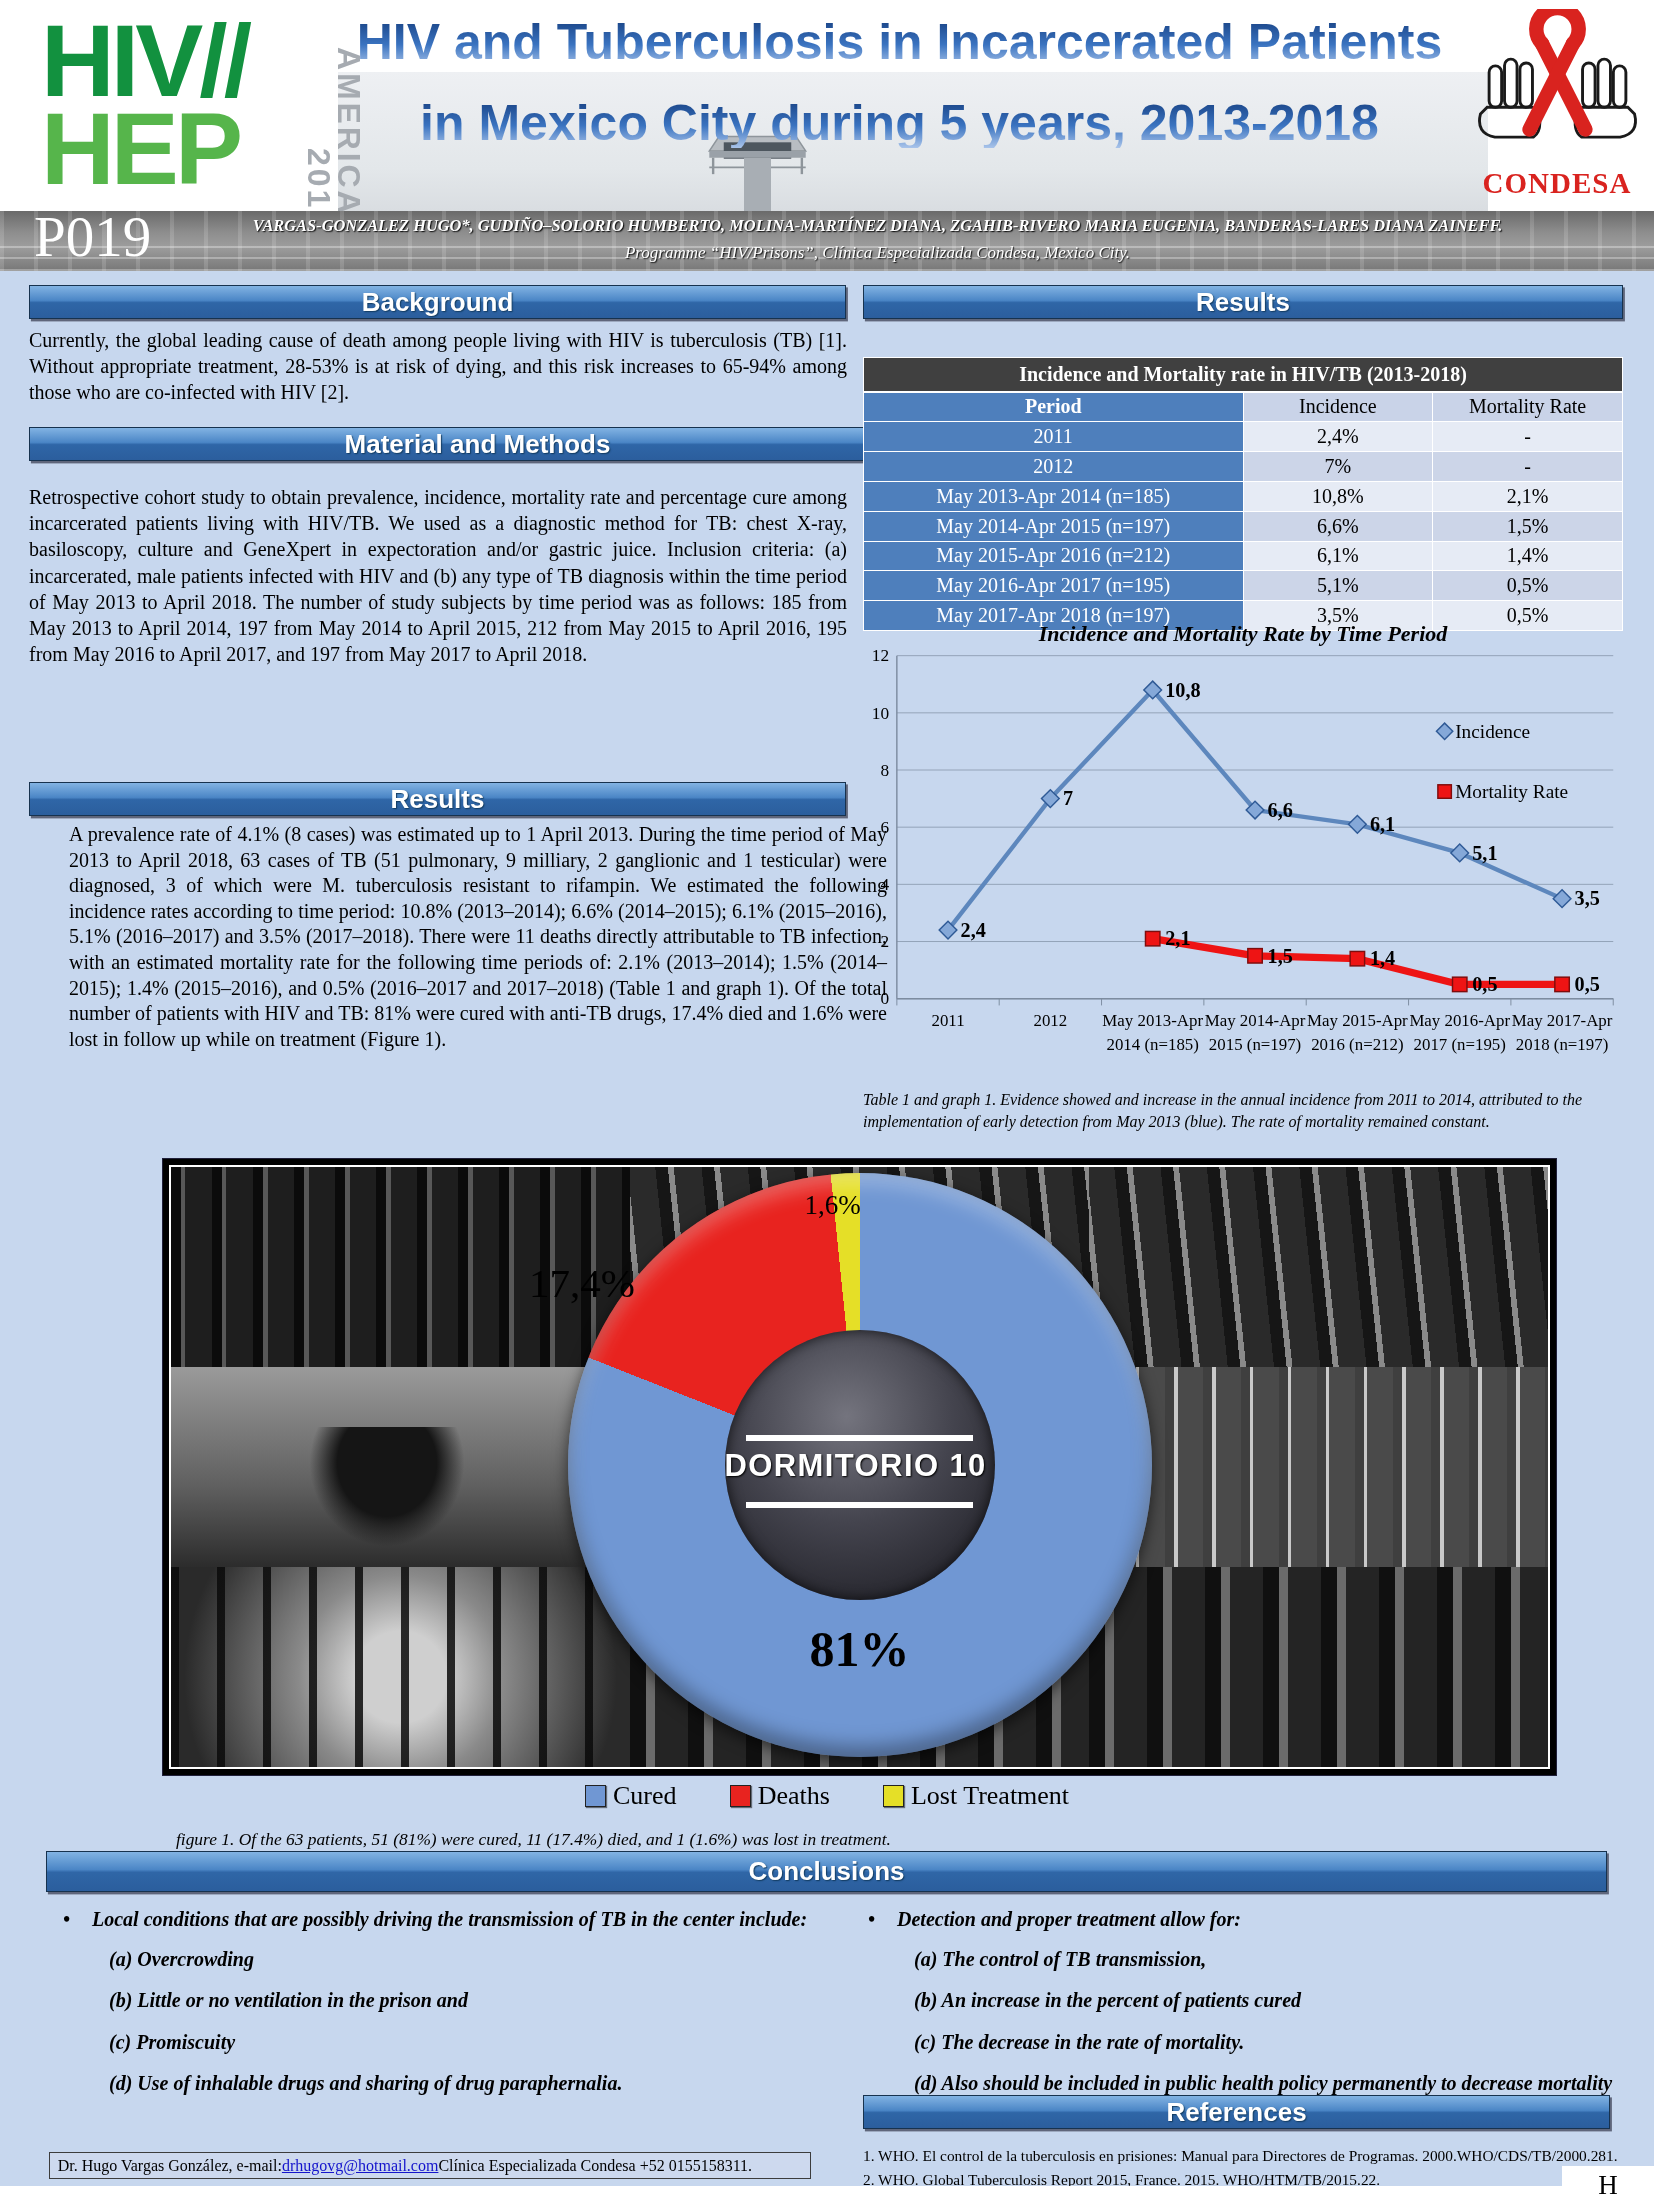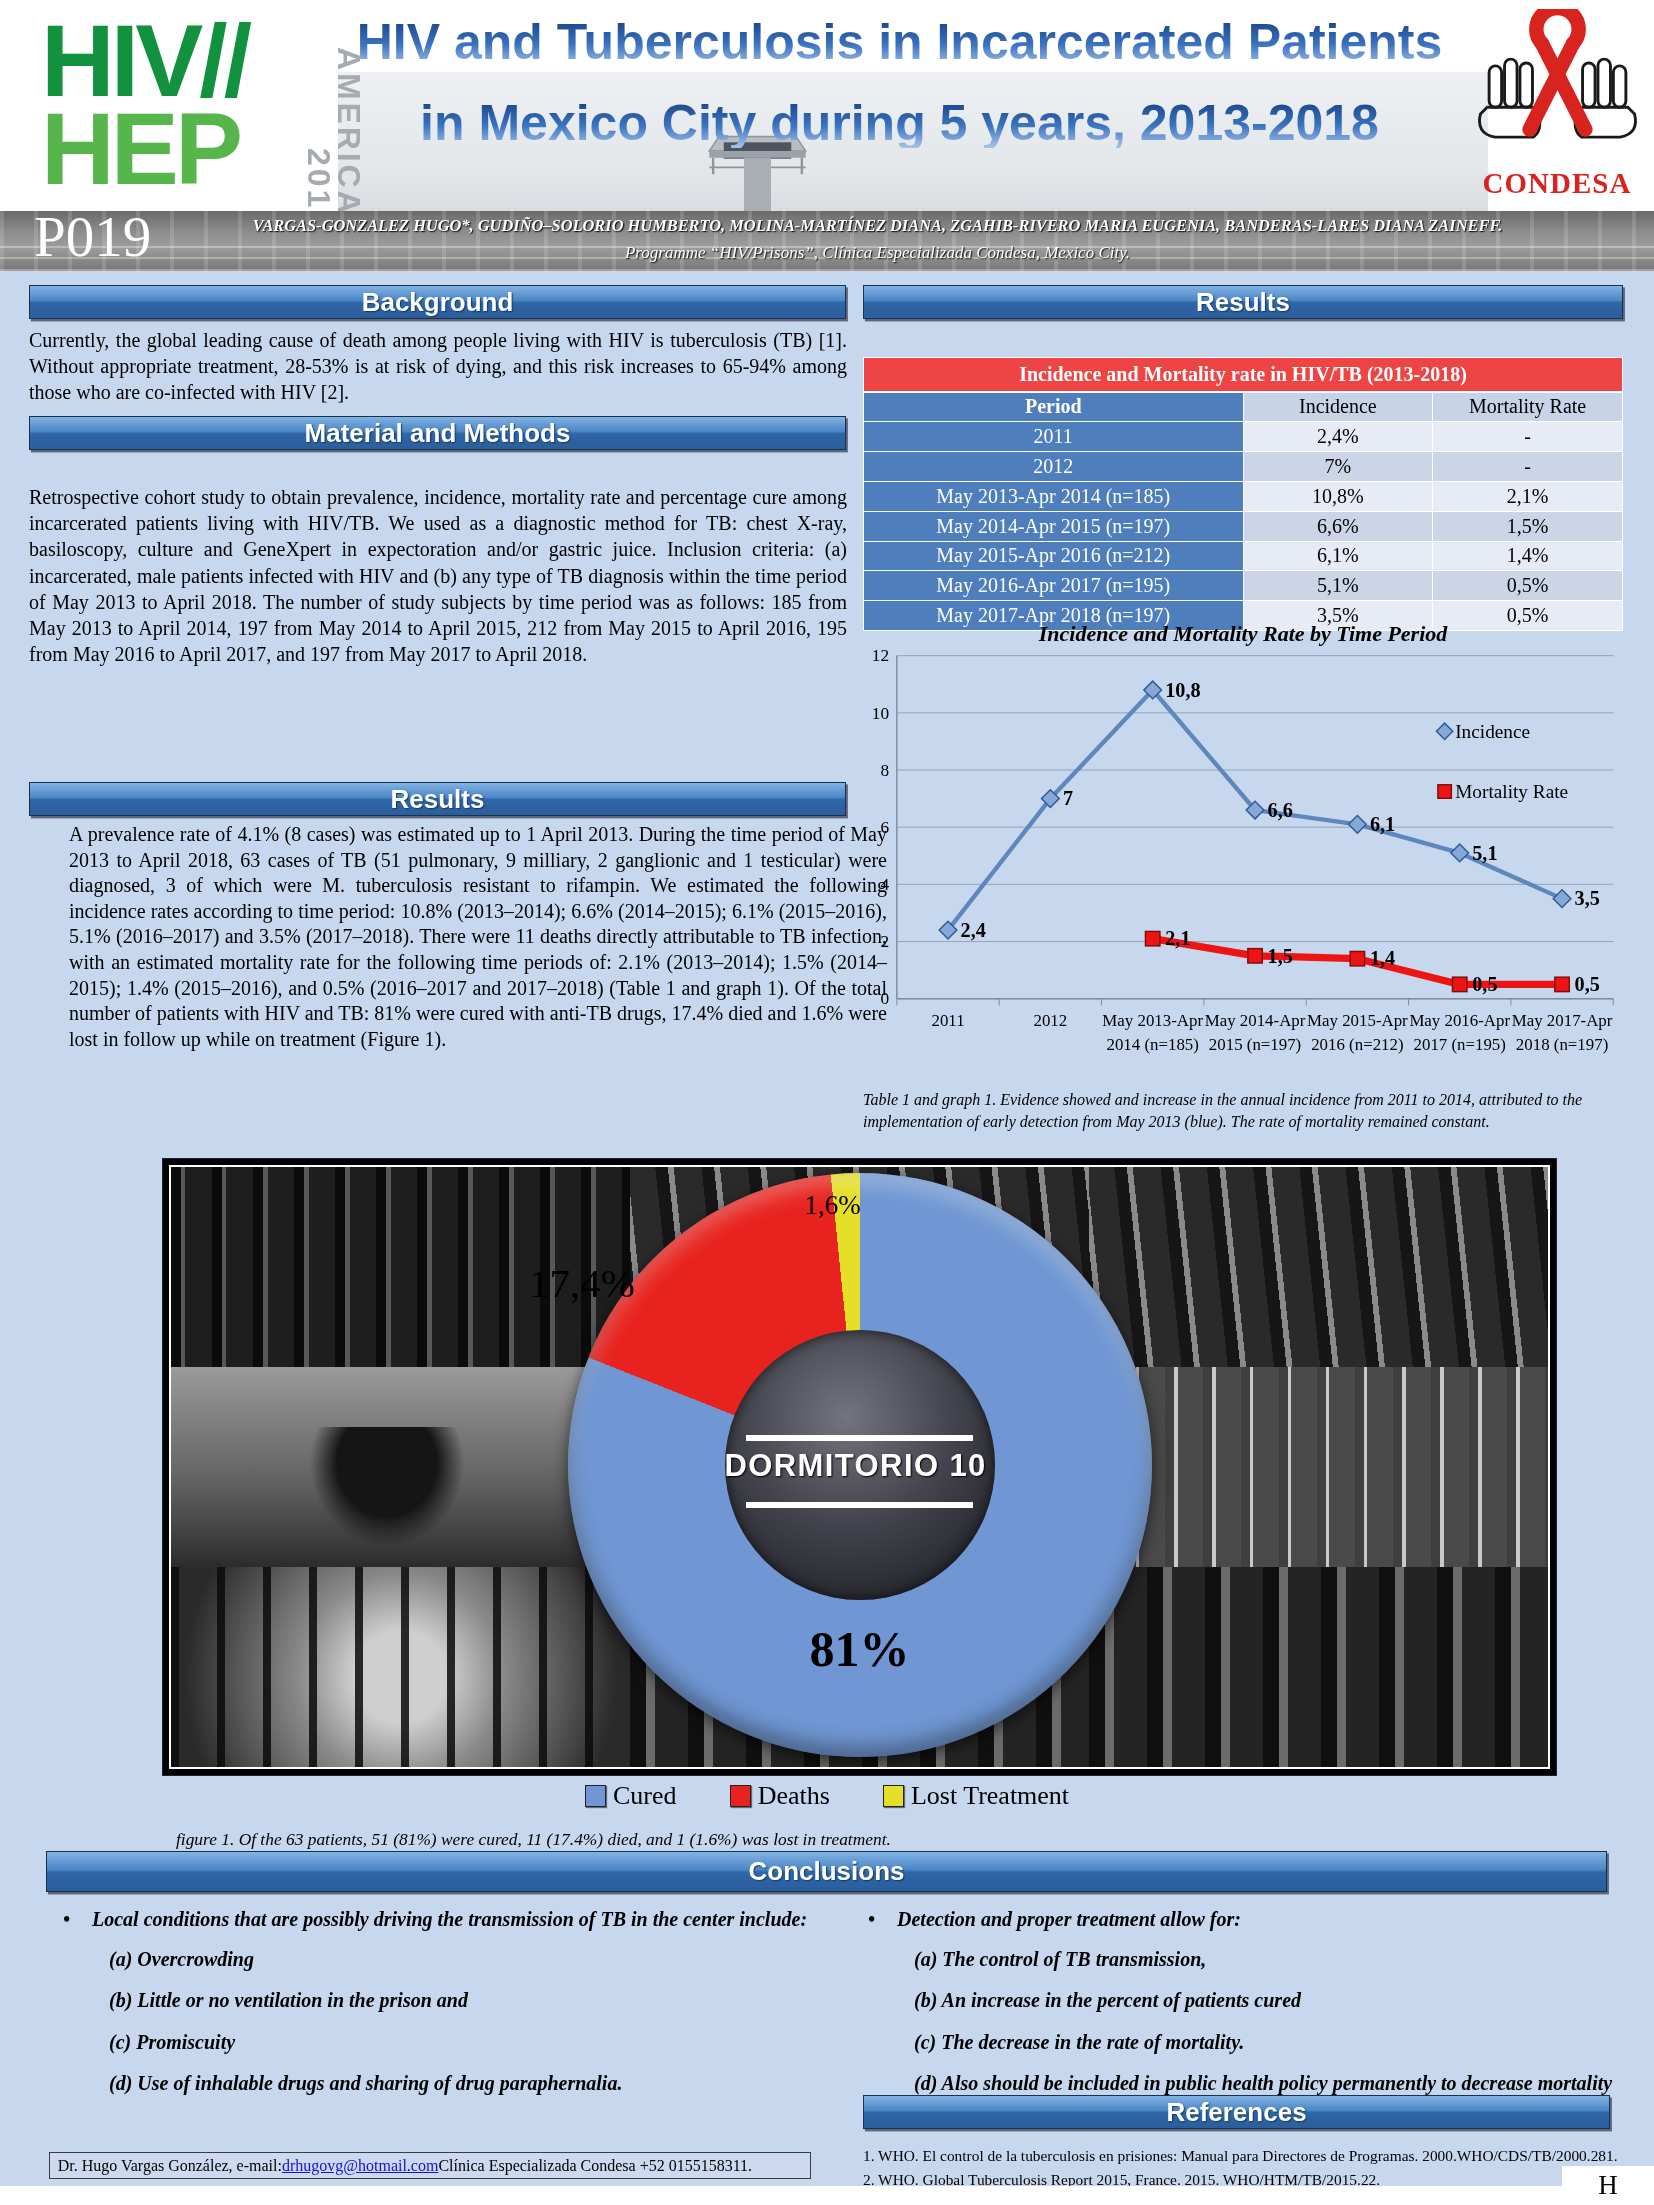--- a/index.html
+++ b/index.html
@@ -49,35 +49,35 @@
   .programme{position:absolute;left:159px;top:32px;width:1437px;text-align:center;z-index:3;
            font-style:italic;font-size:17px;text-shadow:1px 1px 1.4px #000;}
 
   
   .bar{position:absolute;height:32px;display:flex;align-items:center;justify-content:center;
        background:linear-gradient(180deg,#82b3e3 0%,#4b86c6 45%,#2f66a7 52%,#2b5e9d 100%);
        border:1.4px solid #17324e;box-shadow:1.9px 2.4px 0 rgba(10,10,30,.55);
        font-family:"Liberation Sans",sans-serif;font-weight:bold;font-size:26px;color:#fff;
        text-shadow:1px 1px 1.4px #123a5e;}
   .bar-background{left:29px;top:285px;width:815px;}
-  .bar-methods{left:29px;top:416px;width:815px;}
+  .bar-methods{left:29px;top:427px;width:815px;padding-left:40px;}
   .bar-results-left{left:29px;top:782px;width:815px;}
   .bar-results-right{left:863px;top:285px;width:758px;}
   .bar-conclusions{left:46px;top:1851px;width:1559px;height:39px;}
   .bar-contact{left:46px;top:2095px;width:771px;}
   .bar-references{left:863px;top:2095px;width:745px;}
 
   .para{position:absolute;color:#000;font-size:20px;line-height:1.31;text-align:justify;}
   .p-background{left:29px;top:327px;width:818px;}
   .p-methods{left:29px;top:484px;width:818px;}
   .p-results{left:29px;top:822px;width:818px;font-size:20px;line-height:1.28;margin-left:40px;}
 
   
   .table-wrap{position:absolute;left:863px;top:357px;width:760px;}
-  .table-title{background:#ef4444;color:#fff;font-weight:bold;font-size:20px;text-align:center;
+  .table-title{background:#404040;color:#fff;font-weight:bold;font-size:20px;text-align:center;
                padding:4.8px 0;border:1.4px solid #fff;}
   table.res{border-collapse:collapse;width:100%;}
   table.res th, table.res td{border:1.4px solid #fff;padding:2.9px 4.8px;font-size:20px;text-align:center;}
   th.h-period{background:#4e7fbc;color:#fff;font-weight:bold;width:50%;}
   th.h-val{background:#c9d3e8;color:#000;font-weight:normal;width:25%;}
   td.pcell{background:#4e7fbc;color:#fff;}
   td.vcell{background:#e6ebf5;color:#000;}
   tr.alt td.vcell{background:#ccd5e8;}
 
   

